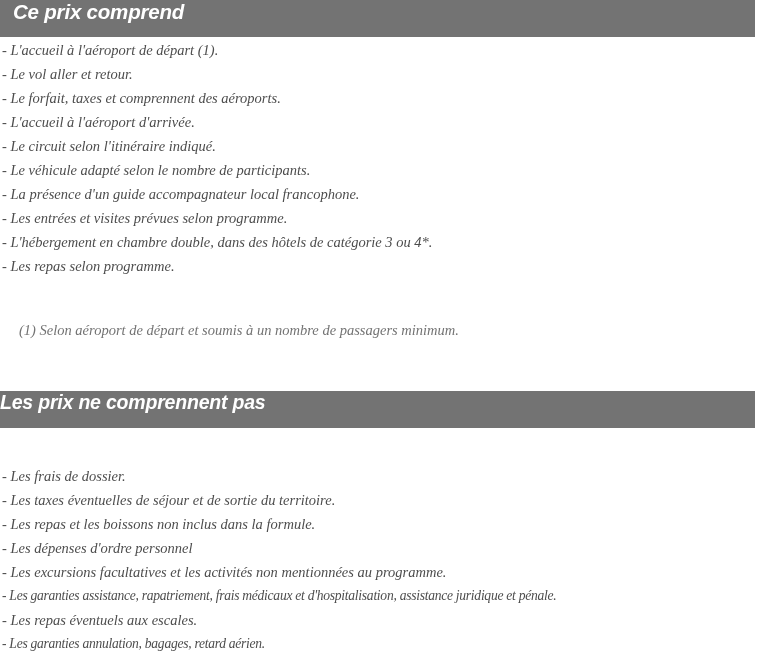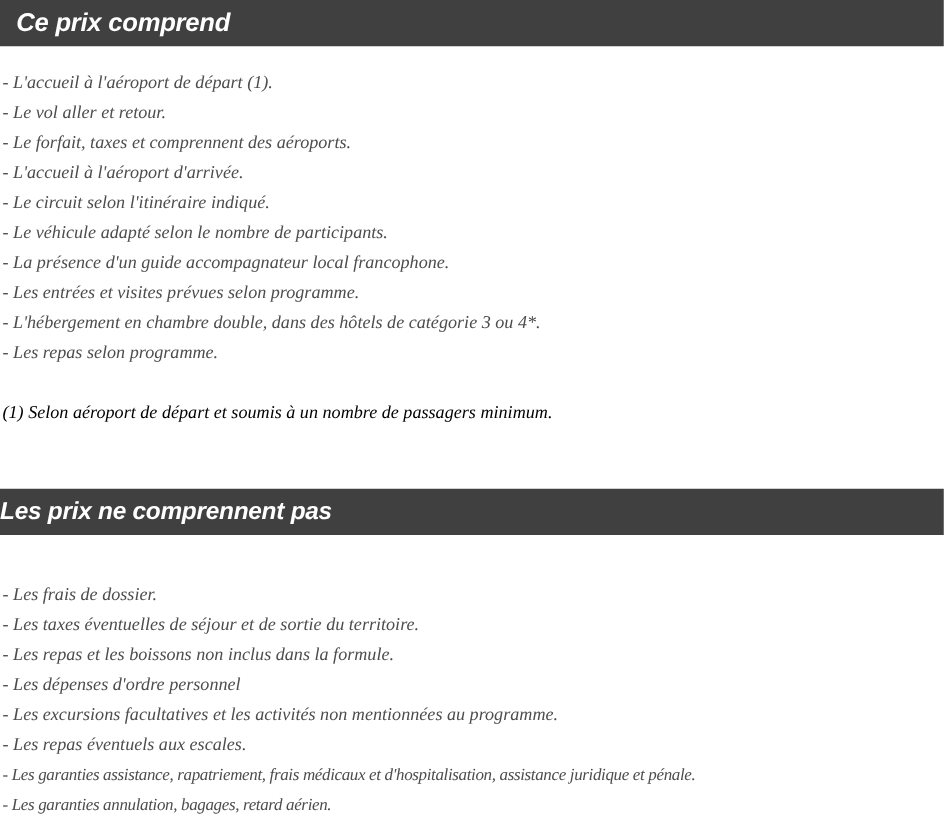--- a/index.html
+++ b/index.html
@@ -17,23 +17,22 @@
     position: relative;
     width: 758px;
     height: 652px;
     background: #ffffff;
   }
 
   
   .section-band {
     position: absolute;
     left: 0;
-    background: #404040;
+    background: #737373;
     display: flex;
-    align-items: center;
     box-sizing: border-box;
   }
   .section-band .band-title {
     font-family: "Liberation Sans", sans-serif;
     font-style: italic;
     font-weight: bold;
     color: #ffffff;
     white-space: nowrap;
     letter-spacing: -0.2px;
   }
@@ -73,35 +72,35 @@
     padding-left: 2px;
     white-space: nowrap;
     box-sizing: border-box;
   }
   .list-item.condensed {
     font-size: 13.6px;
     letter-spacing: -0.28px;
   }
 
   #list-includes {
-    top: 54px;
+    top: 38px;
   }
   #list-excludes {
     top: 444px;
     margin-top: 20px;
   }
 
   .footnote {
     position: absolute;
     left: 0;
     top: 318px;
-    padding-left: 2px;
+    padding-left: 19px;
     font-family: "Liberation Serif", "Liberation Sans", serif;
     font-style: italic;
-    color: #000000;
+    color: #737373;
     font-size: 14.5px;
     line-height: 24px;
     white-space: nowrap;
   }
 </style>
 </head>
 <body>
 
 <div class="page">
 
@@ -127,18 +126,18 @@
   <div class="section-band" id="band-excludes">
     <span class="band-title">Les prix ne comprennent pas</span>
   </div>
 
   <div class="list-block" id="list-excludes">
     <div class="list-item">- Les frais de dossier.</div>
     <div class="list-item">- Les taxes éventuelles de séjour et de sortie du territoire.</div>
     <div class="list-item">- Les repas et les boissons non inclus dans la formule.</div>
     <div class="list-item">- Les dépenses d'ordre personnel</div>
     <div class="list-item">- Les excursions facultatives et les activités non mentionnées au programme.</div>
+    <div class="list-item condensed">- Les garanties assistance, rapatriement, frais médicaux et d'hospitalisation, assistance juridique et pénale.</div>
     <div class="list-item">- Les repas éventuels aux escales.</div>
-    <div class="list-item condensed">- Les garanties assistance, rapatriement, frais médicaux et d'hospitalisation, assistance juridique et pénale.</div>
     <div class="list-item condensed">- Les garanties annulation, bagages, retard aérien.</div>
   </div>
 
 </div>
 
 </body></html>

